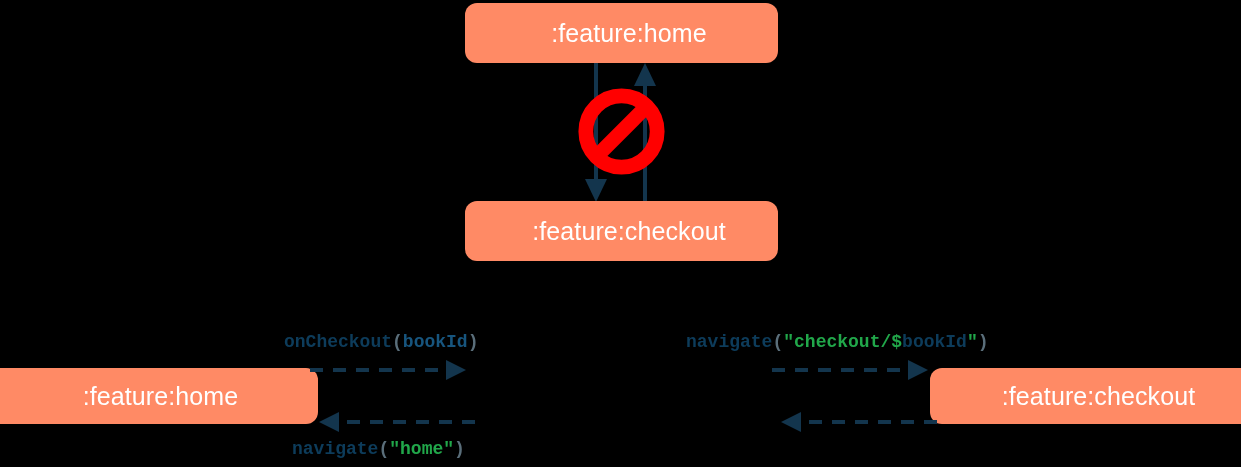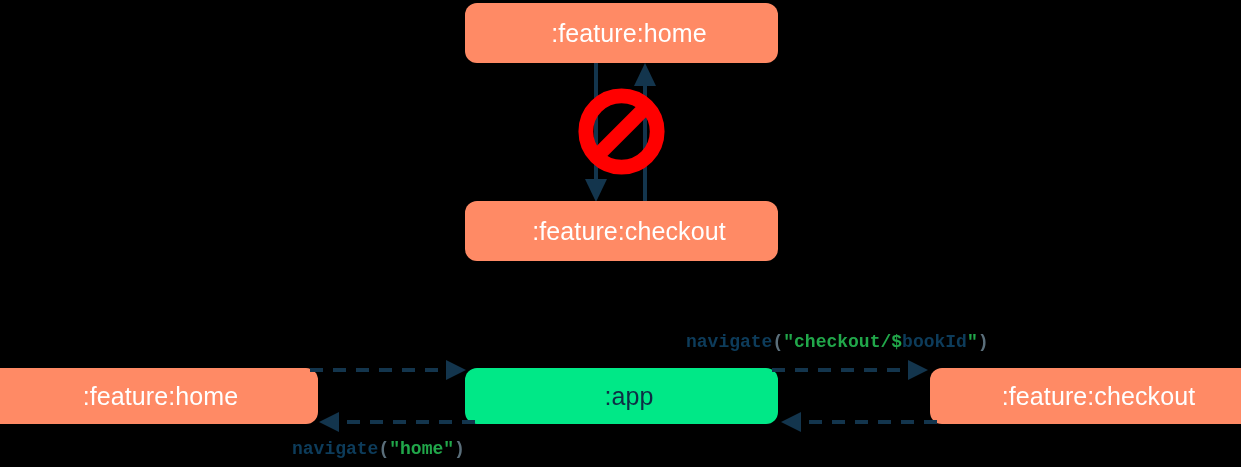--- a/index.html
+++ b/index.html
@@ -83,23 +83,20 @@
 
   <svg id="no-entry-icon" viewBox="0 0 100 100">
     <circle cx="50" cy="50" r="41" fill="none" stroke="#FF0000" stroke-width="17"></circle>
     <line x1="22" y1="78" x2="78" y2="22" stroke="#FF0000" stroke-width="17"></line>
   </svg>
 
   <div class="node feature" id="node-home-bottom">
     <span class="node-label">:feature:home</span>
   </div>
 
-  <div class="node app" id="node-app">
-    <span class="node-label">:app</span>
-  </div>
 
   <div class="node feature" id="node-checkout-bottom">
     <span class="node-label">:feature:checkout</span>
   </div>
 
   <svg class="conn" id="conn-bottom-left" viewBox="0 0 165 72">
 
     <line x1="0" y1="10" x2="140" y2="10" stroke="#13354D" stroke-width="4" stroke-dasharray="13 10"></line>
     <polygon points="156,10 136,0 136,20" fill="#13354D"></polygon>
 
@@ -109,20 +106,23 @@
 
   <svg class="conn" id="conn-bottom-right" viewBox="0 0 165 72">
 
     <line x1="0" y1="10" x2="140" y2="10" stroke="#13354D" stroke-width="4" stroke-dasharray="13 10"></line>
     <polygon points="156,10 136,0 136,20" fill="#13354D"></polygon>
 
     <line x1="165" y1="62" x2="25" y2="62" stroke="#13354D" stroke-width="4" stroke-dasharray="13 10"></line>
     <polygon points="9,62 29,52 29,72" fill="#13354D"></polygon>
   </svg>
 
+  <div class="edge-label" id="label-on-checkout">
+    <span class="tok-fn">onCheckout</span><span class="tok-paren">(</span><span class="tok-arg">bookId</span><span class="tok-paren">)</span>
+  </div>
 
   <div class="edge-label" id="label-navigate-book">
     <span class="tok-fn">navigate</span><span class="tok-paren">(</span><span class="tok-str">"checkout/</span><span class="tok-str">$</span><span class="tok-var">bookId</span><span class="tok-str">"</span><span class="tok-paren">)</span>
   </div>
 
   <div class="edge-label" id="label-navigate-home">
     <span class="tok-fn">navigate</span><span class="tok-paren">(</span><span class="tok-str">"home"</span><span class="tok-paren">)</span>
   </div>
 
 

